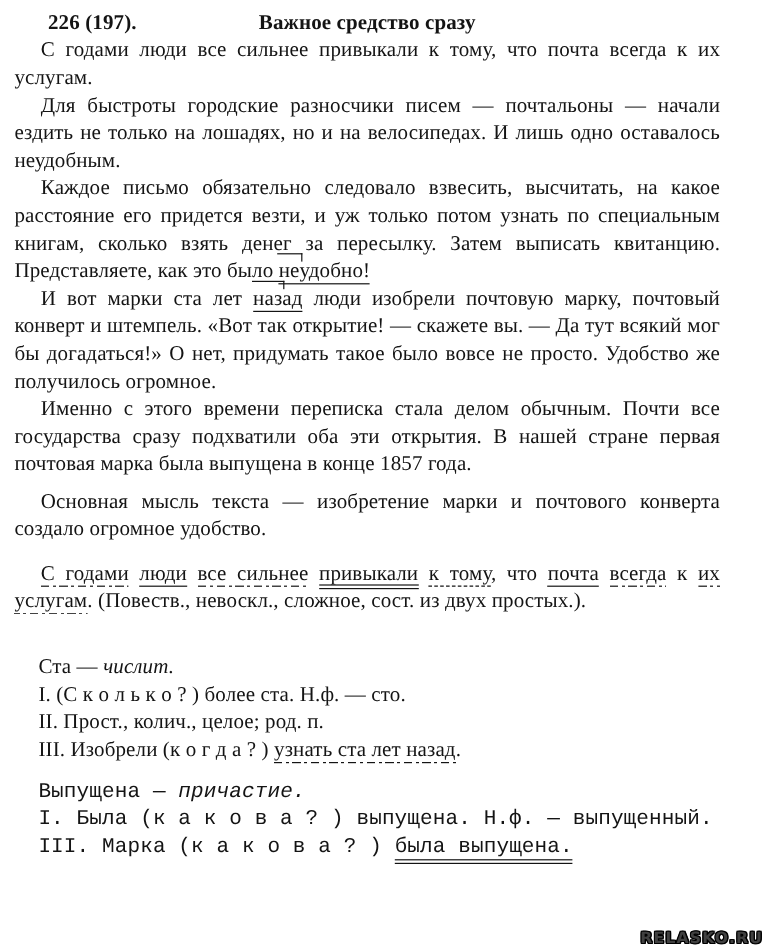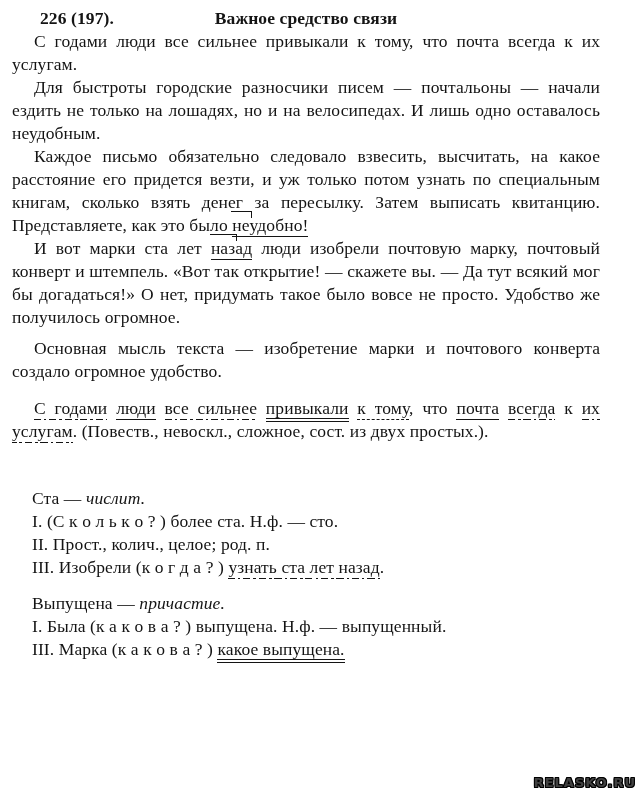--- a/index.html
+++ b/index.html
@@ -34,22 +34,22 @@
     top: 0;
     font-weight: bold;
   }
   p.para {
     margin: 0;
     text-align: justify;
     text-indent: 22px;
   }
   p.gap-s  { margin-top: 8px; }
   p.gap-m  { margin-top: 14px; }
-  .morph-block { margin-top: 44px; }
-  .morph-block.second { margin-top: 13px; }
+  .morph-block { margin-top: 32px; }
+  .morph-block.second { margin-top: 13px; font-family: Liberation Mono, monospace; }
   .morph-block p {
     margin: 0;
     padding-left: 20px;
     text-align: left;
     text-indent: 0;
   }
   i { font-style: italic; }
 
   
   .u-sol { border-bottom: 1.5px solid #141414; padding-bottom: 0.5px; }
@@ -94,45 +94,46 @@
   }
 </style>
 </head>
 <body>
 
 <div class="page">
   <div class="content">
 
     <div class="header-row">
       <span class="exercise-num">226 (197).</span>
-      <span>Важное средство связи</span>
+      <span>Важное средство сразу</span>
     </div>
 
     <p class="para">С годами люди все сильнее привыкали к тому, что почта всегда к их услугам.</p>
 
     <p class="para">Для быстроты городские разносчики писем — почтальоны — начали ездить не только на лошадях, но и на велосипедах. И лишь одно оставалось неудобным.</p>
 
     <p class="para"><span>Каждое письмо обязательно следовало взвесить, высчитать, на какое расстояние его придется везти, и уж только потом узнать по специальным книгам, сколько взять денег за пересылку. Затем выписать квитанцию. Представляете, как это было </span><span class="u-sol"><span class="pfx">не</span><span>удобно!</span></span></p>
 
     <p class="para"><span>И вот марки ста лет </span><span class="u-sol"><span class="pfx">наз</span><span>ад</span></span><span> люди изобрели почтовую марку, почтовый конверт и штемпель. «Вот так открытие! — скажете вы. — Да тут всякий мог бы догадаться!» О нет, придумать такое было вовсе не просто. Удобство же получилось огромное.</span></p>
 
+    <p class="para">Именно с этого времени переписка стала делом обычным. Почти все государства сразу подхватили оба эти открытия. В нашей стране первая почтовая марка была выпущена в конце 1857 года.</p>
 
     <p class="para gap-s">Основная мысль текста — изобретение марки и почтового конверта создало огромное удобство.</p>
 
     <p class="para gap-m"><span class="u-dd">С годами</span><span> </span><span class="u-sol">люди</span><span> </span><span class="u-dd">все сильнее</span><span> </span><span class="u-dbl">привыкали</span><span> </span><span class="u-da">к тому</span><span>, что </span><span class="u-sol">почта</span><span> </span><span class="u-dd">всегда</span><span> к </span><span class="u-dd">их услугам</span><span>. (Повеств., невоскл., сложное, сост. из двух простых.).</span></p>
 
     <div class="morph-block">
       <p><span>Ста</span><span> — </span><i>числит.</i></p>
       <p>I. (С к о л ь к о ? ) более ста. Н.ф. — сто.</p>
       <p>II. Прост., колич., целое; род. п.</p>
       <p><span>III. Изобрели (к о г д а ? ) </span><span class="u-dd">узнать ста лет назад</span><span>.</span></p>
     </div>
 
     <div class="morph-block second">
       <p><span>Выпущена</span><span> — </span><i>причастие.</i></p>
       <p>I. Была (к а к о в а ? ) выпущена. Н.ф. — выпущенный.</p>
-      <p><span>III. Марка (к а к о в а ? ) </span><span class="u-dbl">какое выпущена.</span><span></span></p>
+      <p><span>III. Марка (к а к о в а ? ) </span><span class="u-dbl">была выпущена.</span><span></span></p>
     </div>
 
   </div>
 
   <div class="watermark">RELASKO.RU</div>
 </div>
 
 </body></html>

